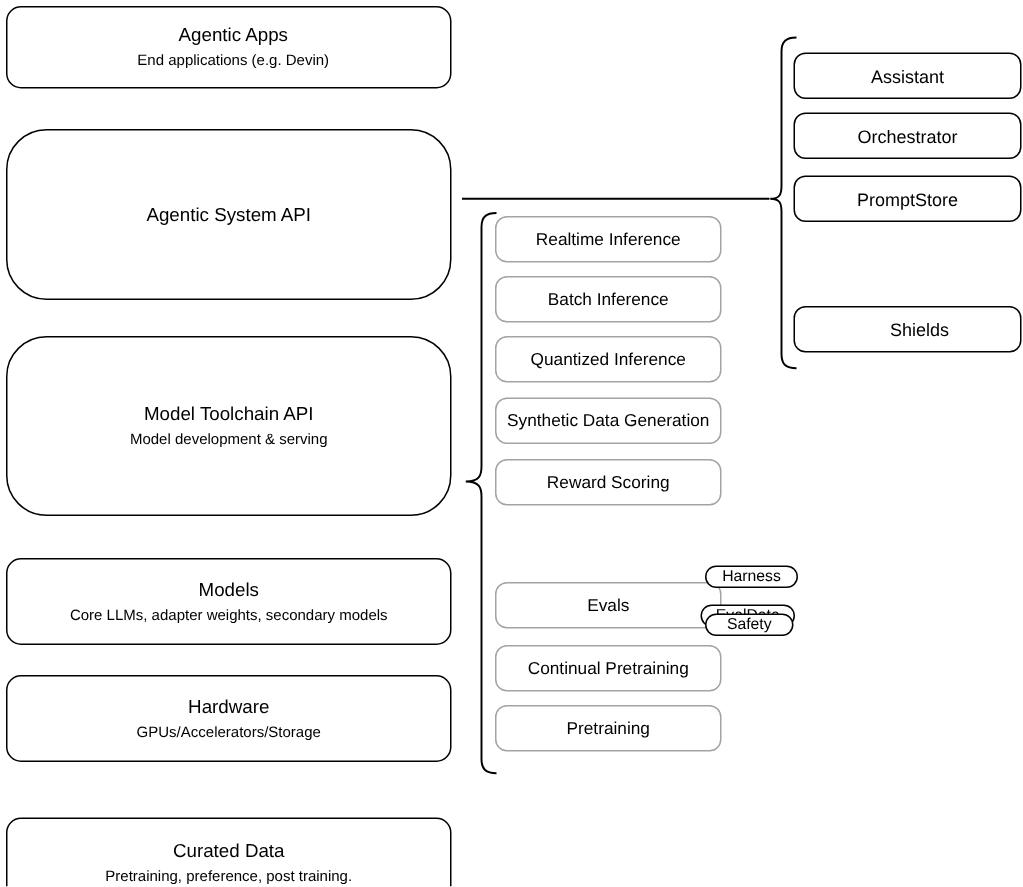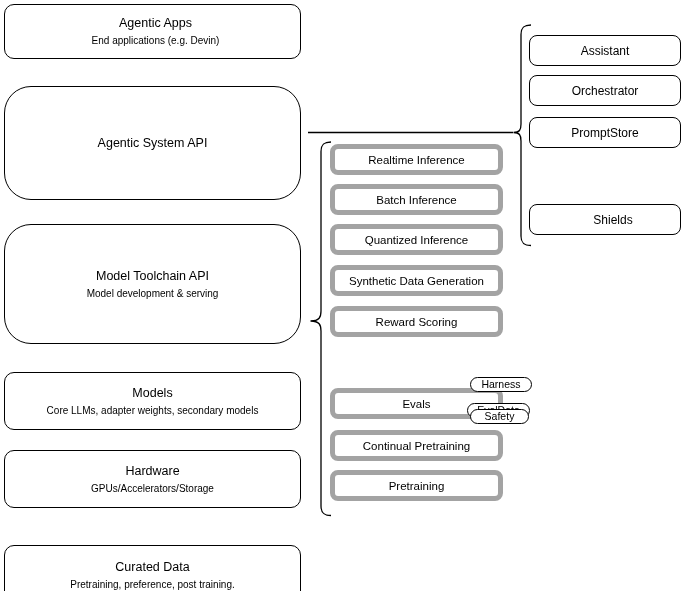--- a/index.html
+++ b/index.html
@@ -20,22 +20,22 @@
     border:1px solid #000;background:#fff;
     box-sizing:border-box;
     display:flex;flex-direction:column;align-items:center;justify-content:center;
     gap:4px;text-align:center;padding:2px 10px;
   }
   .lbox .title{font-size:12.5px;line-height:15px;}
   .lbox .sub{font-size:10px;line-height:12px;}
 
   
   .mbox{
-    position:absolute;left:330px;width:173px;height:31px;
-    border:5px solid #a3a3a3;border-radius:8px;background:#fff;
+    position:absolute;left:330px;width:151px;height:31px;
+    border:1px solid #a3a3a3;border-radius:8px;background:#fff;
     box-sizing:border-box;
     display:flex;align-items:center;justify-content:center;
     font-size:11.5px;text-align:left;
   }
 
   
   .rbox{
     position:absolute;left:529px;width:152px;height:31px;
     border:1px solid #000;border-radius:8px;background:#fff;
     box-sizing:border-box;

